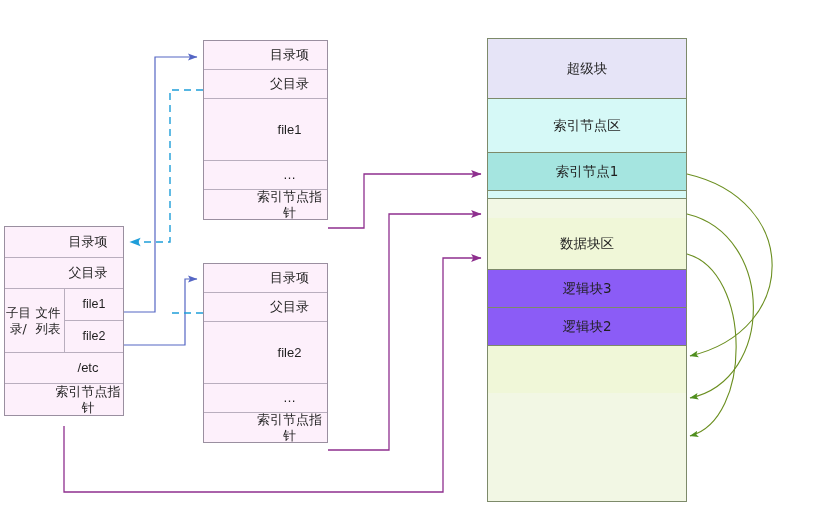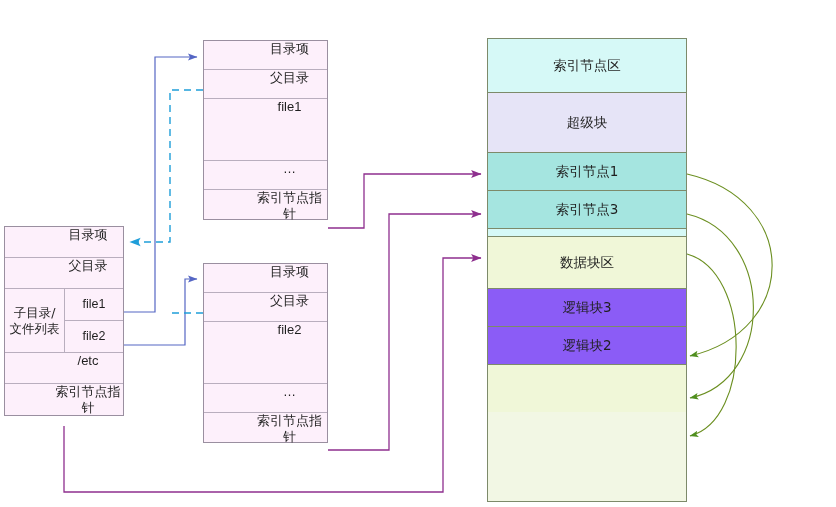--- a/index.html
+++ b/index.html
@@ -20,35 +20,35 @@
 
   
   .tbl {
     position: absolute;
     border: 1px solid #9a8fa0;
     background: #fdf0fb;
     z-index: 5;
   }
   .tbl .row {
     border-bottom: 1px solid #b9aebe;
-    display: flex; justify-content: center;
+    display: flex; align-items: center; justify-content: center;
     font-size: 13px; line-height: 1.2; text-align: center;
     position: relative;
     padding-left: 48px;
   }
   .tbl .row:last-child { border-bottom: none; }
 
   
   #etc-table { left: 4px; top: 226px; width: 120px; }
   #etc-table .row { height: 31px; }
   #etc-table .row.listrow { height: 64px; padding: 0; }
   .listrow { display: flex !important; align-items: stretch !important; }
   .listrow .lab {
     width: 60px; flex: 0 0 60px;
-    display: flex; flex-direction: column;
+    display: flex; flex-direction: row;
     align-items: center; justify-content: center;
     font-size: 12.5px; line-height: 1.25;
     border-right: 1px solid #b9aebe;
   }
   .listrow .sub { flex: 1 1 auto; display: flex; flex-direction: column; }
   .listrow .sub .subrow {
     flex: 1 1 50%;
     display: flex; align-items: center; justify-content: center;
     font-size: 12.5px;
   }
@@ -73,21 +73,21 @@
   #disk .drow {
     border-bottom: 1px solid #7d8a6a;
     display: flex; align-items: center; justify-content: center;
     font-size: 13.5px; position: relative;
   }
   #disk .drow:last-child { border-bottom: none; }
   .d-super { background: #e6e4f7; height: 60px; font-size: 15px; }
   .d-inodezone { background: #d6f9f7; height: 54px; font-size: 15px; }
   .d-inode { background: #a5e5e0; height: 38px; text-align: right; }
   .d-gap-blue { background: #d6f9f7; height: 8px; }
-  .d-datazone { background: #f0f7d8; height: 52px; font-size: 15px; }
+  .d-datazone { background: #f0f7d8; height: 52px; font-size: 15px; margin-top: 19px; }
   .d-block { background: #8b5cf6; height: 38px; }
   .d-tail { background: #f0f7d8; height: 47px; }
 
   .cn { font-family: "DejaVu Sans", "Liberation Sans", sans-serif; }
 </style>
 </head>
 <body>
 
 <div id="stage">
 
@@ -180,24 +180,23 @@
     </div>
     <div class="row">
       <span>…</span>
     </div>
     <div class="row cn">
       <span>索引节点指针</span>
     </div>
   </div>
 
   <div id="disk">
+      <div class="drow d-super cn">超级块</div>
       <div class="drow d-inodezone cn">索引节点区</div>
-      <div class="drow d-super cn">超级块</div>
       <div class="drow d-inode cn">索引节点1</div>
-      <div class="drow d-inode cn">索引节点3</div>
       <div class="drow d-gap-blue"></div>
       <div class="drow d-datazone cn">数据块区</div>
       <div class="drow d-block cn">逻辑块3</div>
       <div class="drow d-block cn">逻辑块2</div>
       <div class="drow d-tail"></div>
     </div>
 
 </div>
 
 </body></html>

